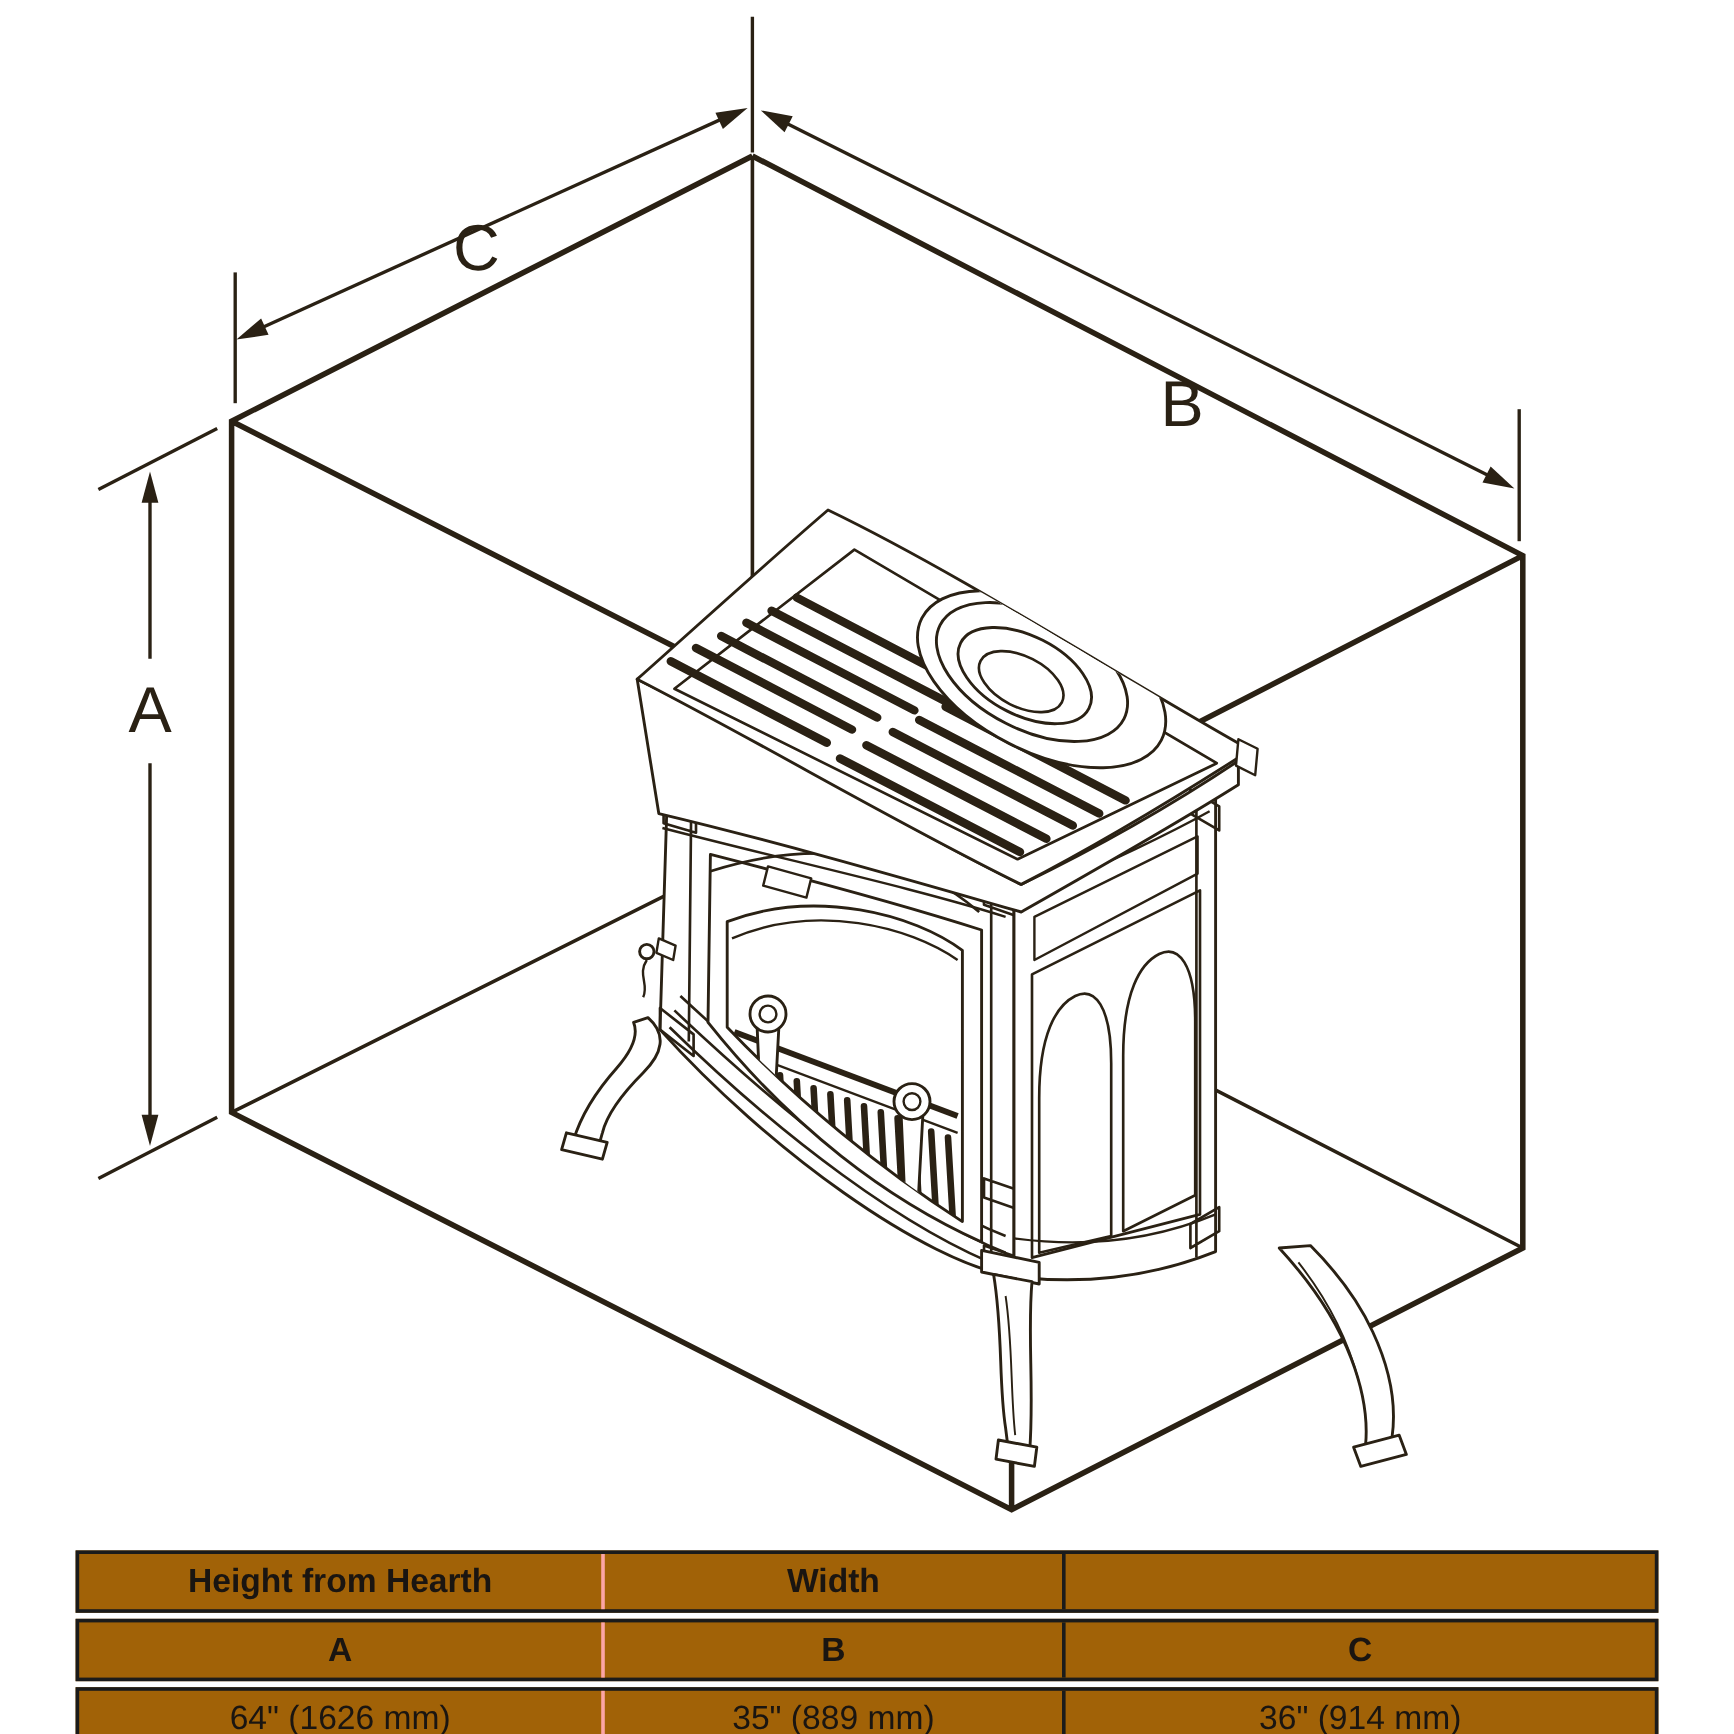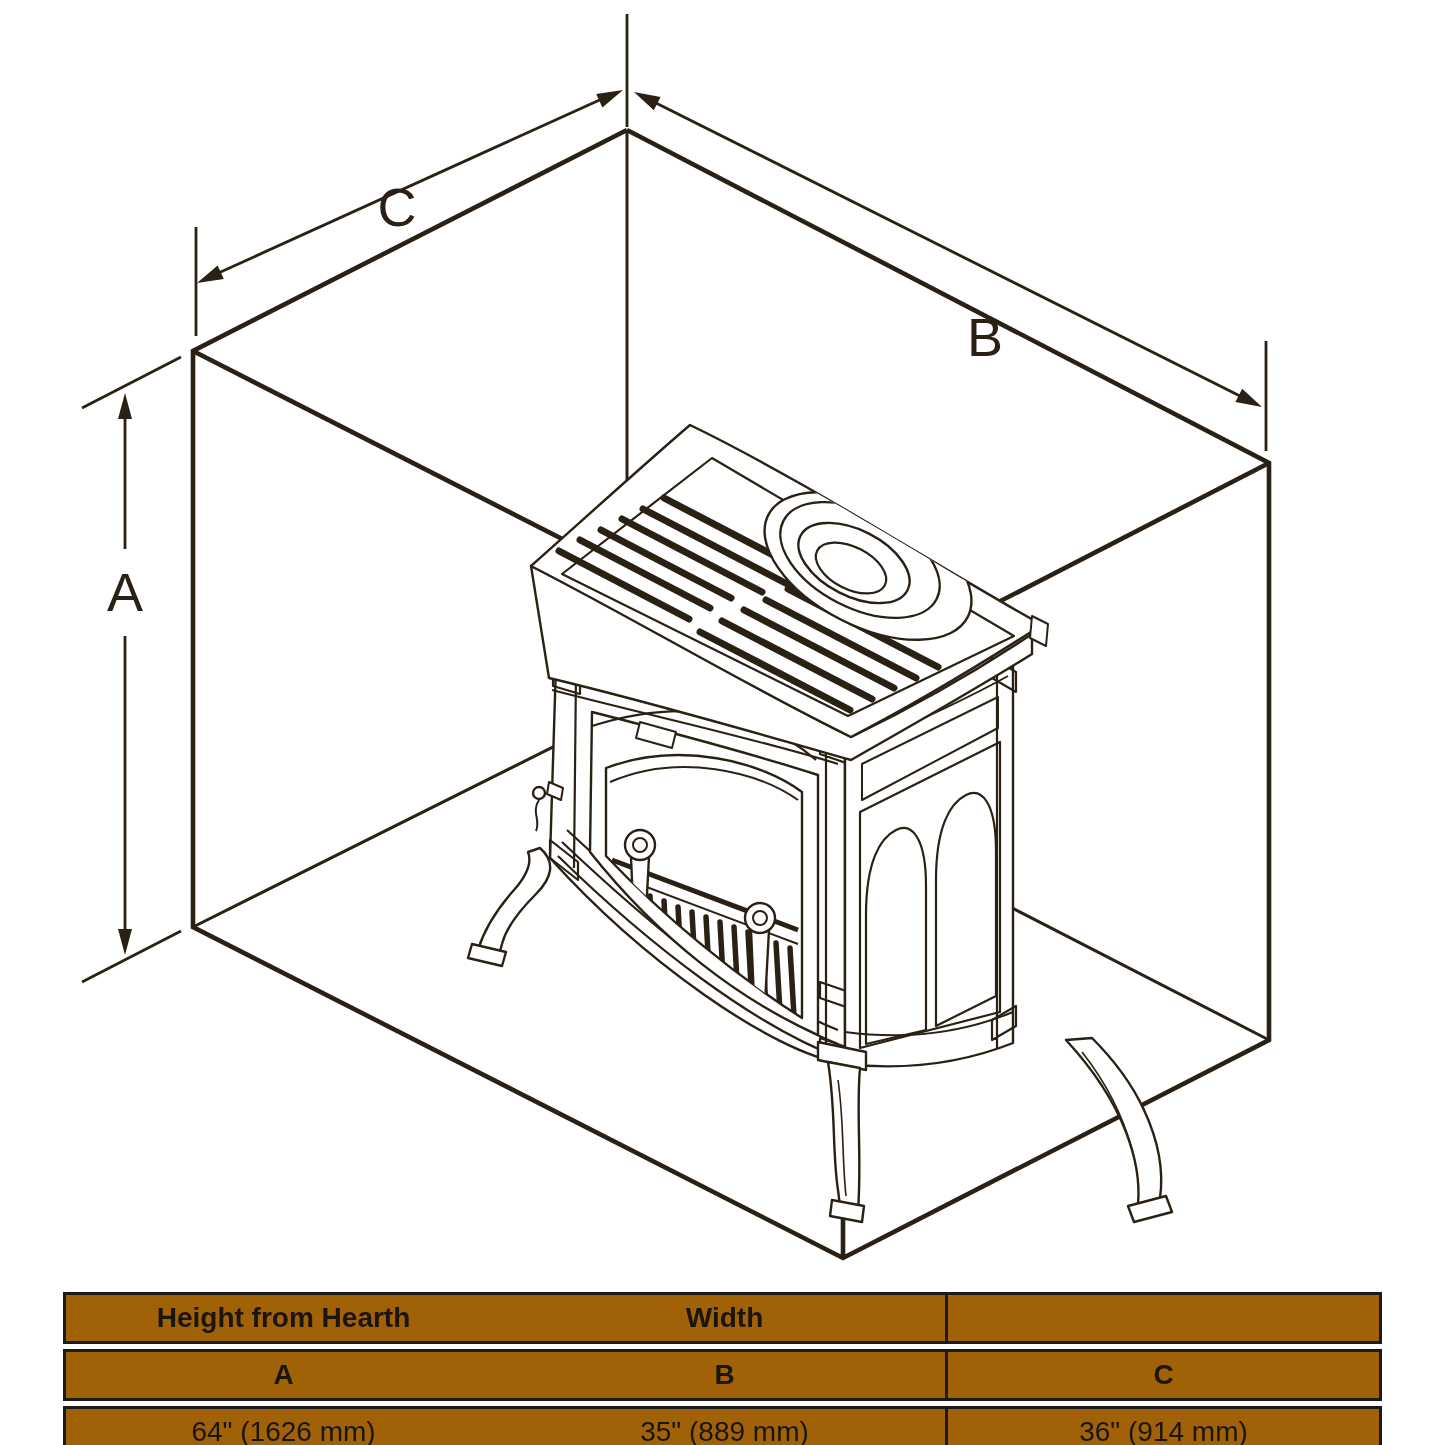--- a/index.html
+++ b/index.html
@@ -7,21 +7,21 @@
         font-family:"Liberation Sans", sans-serif;color:#1a1511;}
   .diagram-svg{position:absolute;left:0;top:0;}
   .dim-label{font-family:"Liberation Sans", sans-serif;font-size:54px;fill:#2a2114;}
   
   .dims-table{position:absolute;left:63px;top:1292px;width:1319px;}
   .trow{display:flex;border:3px solid #1b1b1b;background:#a16207;box-sizing:border-box;}
   .trow + .trow{margin-top:5px;}
   .tcell{box-sizing:border-box;display:flex;align-items:center;justify-content:center;
          font-size:28px;line-height:1;padding:9px 4px;}
   .tcell.c1{width:435px;}
-  .tcell.c2{width:447px;border-left:3px solid #a16207;border-right:3px solid #1b1b1b;}
+  .tcell.c2{width:387px;border-left:3px solid #fca5a5;border-right:3px solid #1b1b1b;}
   .tcell.c3{flex:1;}
   .trow.bold .tcell{font-weight:bold;}
 </style>
 </head>
 <body>
 
 <div class="page">
 
   <svg class="diagram-svg" width="1445" height="1290" viewBox="0 0 1445 1290">
 

